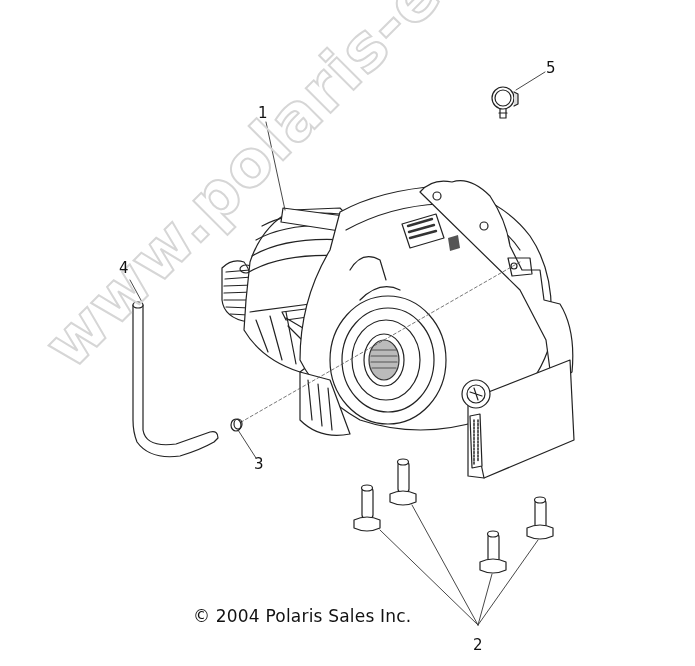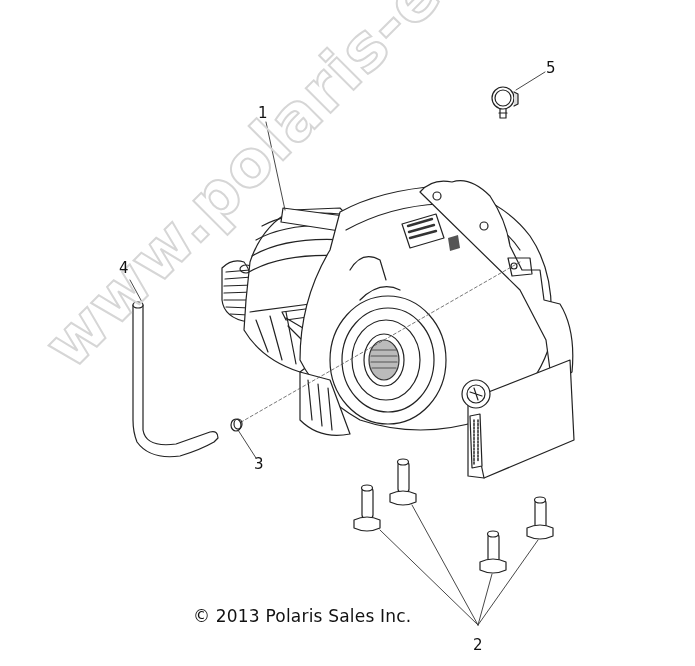--- a/index.html
+++ b/index.html
@@ -140,13 +140,13 @@
 </svg>
 
 <div class="watermark">www.polaris-ersatzteile.de</div>
 
 <div class="callout" style="left:258px;top:106px;">1</div>
 <div class="callout" style="left:473px;top:638px;">2</div>
 <div class="callout" style="left:254px;top:457px;">3</div>
 <div class="callout" style="left:119px;top:261px;">4</div>
 <div class="callout" style="left:546px;top:61px;">5</div>
 
-<div class="copyright">© 2013 Polaris Sales Inc.</div>
+<div class="copyright">© 2004 Polaris Sales Inc.</div>
 
 </body></html>

